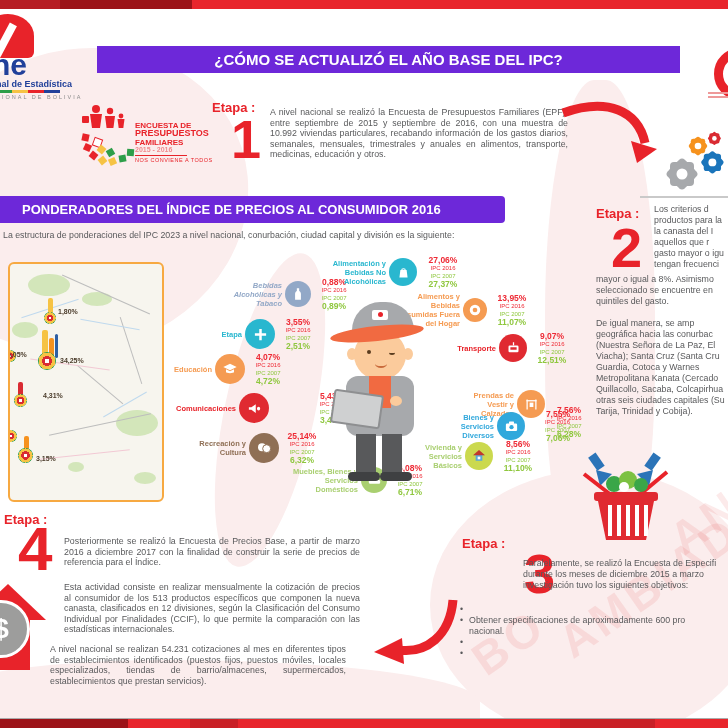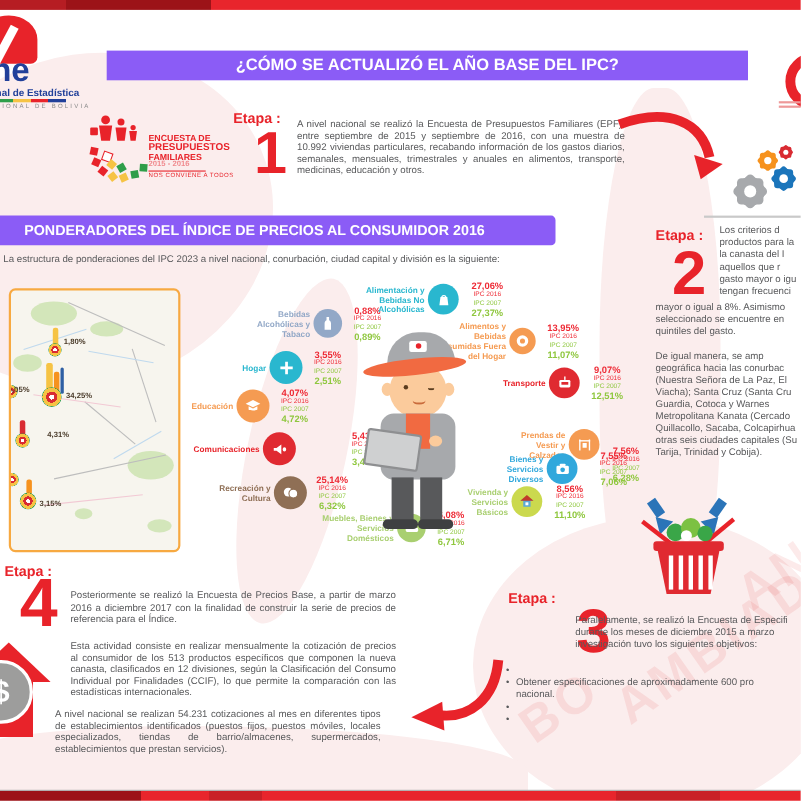--- a/index.html
+++ b/index.html
@@ -8,21 +8,21 @@
   .abs{position:absolute;}
   
   .band-top{left:0;top:0;width:728px;height:9px;
     background:linear-gradient(90deg,#B61D23 0 60px,#9C1318 60px 192px,#E8252C 192px 100%);}
   .band-bottom{left:0;top:718px;width:728px;height:10px;border-top:1px solid #ABABAB;
     background:linear-gradient(90deg,#9C1318 0 128px,#E8252C 128px 190px,#C92026 190px 238px,#E8252C 238px 560px,#C92026 560px 655px,#E8252C 655px 100%);}
   
   .blob{background:#FBEDED;border-radius:50%;z-index:0;}
   .wmtext{color:rgba(222,45,52,0.10);font-weight:bold;font-size:46px;transform:rotate(-35deg);z-index:0;letter-spacing:4px;}
   
-  .banner{background:#8b5cf6;color:#fff;font-weight:bold;display:flex;align-items:center;z-index:3;}
+  .banner{background:#6d28d9;color:#fff;font-weight:bold;display:flex;align-items:center;z-index:3;}
   .banner.title{left:97px;top:46px;width:583px;height:27px;font-size:15px;justify-content:center;}
   .banner.pond{left:0;top:196px;width:505px;height:27px;font-size:13px;padding-left:22px;border-radius:0 4px 4px 0;box-sizing:border-box;}
   
   .etapa-label{color:#E8232A;font-weight:bold;font-size:13px;z-index:4;}
   .etapa-num{color:#E8232A;font-weight:bold;z-index:4;line-height:1;}
   .bodytxt{font-size:8.8px;line-height:10.6px;text-align:justify;z-index:4;color:#58595B;}
   .lines{font-size:8.8px;line-height:11px;white-space:pre-line;z-index:4;color:#58595B;}
   
   .ine-acro{color:#21409A;font-weight:bold;font-size:30px;line-height:1;z-index:3;}
   .ine-sub{color:#21409A;font-weight:bold;font-size:9px;z-index:3;}
@@ -203,36 +203,36 @@
   <div class="rings" style="left:8px;top:184px;width:15px;height:15px;"></div>
 
   <div class="mlabel" style="left:48px;top:44px;">1,80%</div>
   <div class="mlabel" style="left:-3px;top:87px;">6,05%</div>
   <div class="mlabel" style="left:50px;top:93px;">34,25%</div>
   <div class="mlabel" style="left:33px;top:128px;">4,31%</div>
   <div class="mlabel" style="left:26px;top:191px;">3,15%</div>
 </div>
 
 <div class="cat" style="left:216px;top:278px;">
-  <div class="cat-label c-bluegray" style="width:66px;">Bebidas Alcohólicas y Tabaco</div>
+  <div class="cat-label c-bluegray" style="width:66px;font-style:italic;">Bebidas Alcohólicas y Tabaco</div>
   <div class="cat-icon bg-bluegray" style="width:26px;height:26px;">
     <svg width="14" height="14" viewBox="0 0 24 24" fill="#fff">
         <path d="M10 2h4v5c2 1 3 3 3 5v10H7V12c0-2 1-4 3-5z"></path>
       </svg>
   </div>
   <div class="cat-vals" style="width:40px;">
     <div class="v16">0,88%</div>
       <div class="l16">IPC 2016</div>
     <div class="l07">IPC 2007</div>
       <div class="v07">0,89%</div>
   </div>
 </div>
 
 <div class="cat" style="left:196px;top:318px;">
-  <div class="cat-label c-cyan" style="width:46px;">Hogar</div>
+  <div class="cat-label c-cyan" style="width:46px;">Etapa</div>
   <div class="cat-icon bg-cyan" style="width:30px;height:30px;">
     <svg width="15" height="15" viewBox="0 0 24 24" fill="#fff">
         <path d="M10 3h4v7h7v4h-7v7h-4v-7H3v-4h7z"></path>
       </svg>
   </div>
   <div class="cat-vals" style="width:40px;">
     <div class="v16">3,55%</div>
       <div class="l16">IPC 2016</div>
     <div class="l07">IPC 2007</div>
       <div class="v07">2,51%</div>

